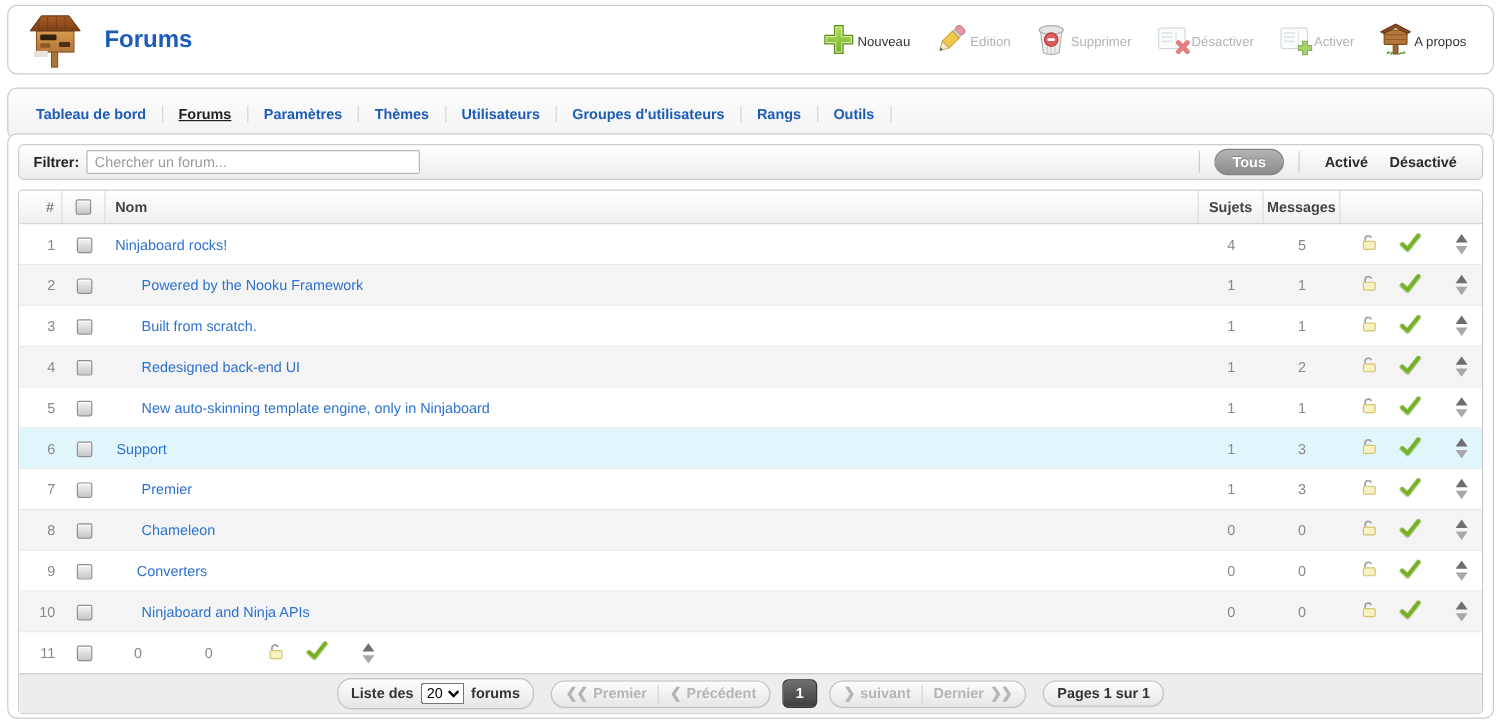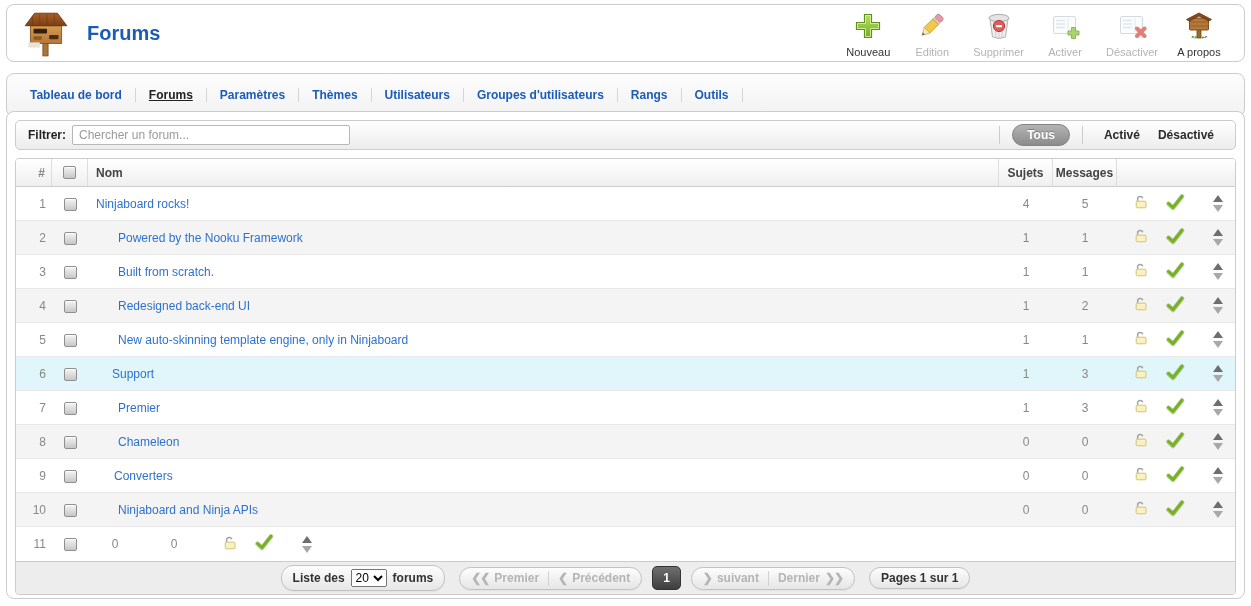--- a/index.html
+++ b/index.html
@@ -7,21 +7,21 @@
   body { font-family:"Liberation Sans", sans-serif; font-size:12px; color:#333; }
   .page { position:relative; width:1251px; height:606px; background:#fff; overflow:hidden; }
 
   .box { position:absolute; left:6px; right:6px; border:1px solid #ccc; border-radius:8px; background:#fff; }
 
   
   .header-box { top:4px; height:58px; display:flex; align-items:center; padding:0 8px; }
   .logo { width:50px; height:50px; flex:0 0 auto; margin-left:6px; }
   .page-title { font-size:20px; font-weight:bold; color:#1c5bb8; margin-left:16px; }
   .toolbar { margin-left:auto; display:flex; align-items:flex-end; gap:6px; padding-right:8px; }
-  .tool { display:flex; flex-direction:column; align-items:center; min-width:58px; padding:2px 6px; cursor:pointer; }
+  .tool { display:flex; flex-direction:row; align-items:center; min-width:58px; padding:2px 6px; cursor:pointer; }
   .tool .ticon { height:34px; display:flex; align-items:center; }
   .tool .tlabel { font-size:11px; margin-top:3px; color:#333; white-space:nowrap; }
   .tool.disabled { cursor:default; }
   .tool.disabled .tlabel { color:#b3b3b3; }
   .tool.dim .ticon { opacity:.75; }
 
   
   .nav-box { top:73px; height:44px; display:flex; align-items:center; padding:0 10px;
              background:linear-gradient(#fdfdfd,#f2f2f2); }
   .nav-item { color:#1c5bb8; font-weight:bold; padding:0 13px; cursor:pointer; white-space:nowrap; }
@@ -170,41 +170,41 @@
       </div>
 
       <div class="tool disabled dim">
         <span class="ticon">
           <svg width="32" height="32" viewBox="0 0 32 32">
             <rect x="4.5" y="6.5" width="22" height="17" rx="1.5" fill="#fafbfc" stroke="#c6ced6" stroke-width="1"></rect>
             <line x1="7" y1="10.5" x2="16" y2="10.5" stroke="#d8e0e8" stroke-width="1.6"></line>
             <line x1="7" y1="14" x2="16" y2="14" stroke="#d8e0e8" stroke-width="1.6"></line>
             <line x1="7" y1="17.5" x2="16" y2="17.5" stroke="#d8e0e8" stroke-width="1.6"></line>
             <line x1="19" y1="8" x2="19" y2="22" stroke="#d8e0e8" stroke-width="1"></line>
-            <path d="M22.5 17.5h4v3.5h3.5v4h-3.5v3.5h-4v-3.5H19v-4h3.5z" fill="#8cc63e" stroke="#699c2a" stroke-width="1"></path>
+            <g stroke="#d9534f" stroke-width="4" stroke-linecap="round">
+              <line x1="21" y1="18.5" x2="28.5" y2="26"></line>
+              <line x1="28.5" y1="18.5" x2="21" y2="26"></line>
+            </g>
           </svg>
         </span>
-        <span class="tlabel">Activer</span>
+        <span class="tlabel">Désactiver</span>
       </div>
 
       <div class="tool disabled dim">
         <span class="ticon">
           <svg width="32" height="32" viewBox="0 0 32 32">
             <rect x="4.5" y="6.5" width="22" height="17" rx="1.5" fill="#fafbfc" stroke="#c6ced6" stroke-width="1"></rect>
             <line x1="7" y1="10.5" x2="16" y2="10.5" stroke="#d8e0e8" stroke-width="1.6"></line>
             <line x1="7" y1="14" x2="16" y2="14" stroke="#d8e0e8" stroke-width="1.6"></line>
             <line x1="7" y1="17.5" x2="16" y2="17.5" stroke="#d8e0e8" stroke-width="1.6"></line>
             <line x1="19" y1="8" x2="19" y2="22" stroke="#d8e0e8" stroke-width="1"></line>
-            <g stroke="#d9534f" stroke-width="4" stroke-linecap="round">
-              <line x1="21" y1="18.5" x2="28.5" y2="26"></line>
-              <line x1="28.5" y1="18.5" x2="21" y2="26"></line>
-            </g>
+            <path d="M22.5 17.5h4v3.5h3.5v4h-3.5v3.5h-4v-3.5H19v-4h3.5z" fill="#8cc63e" stroke="#699c2a" stroke-width="1"></path>
           </svg>
         </span>
-        <span class="tlabel">Désactiver</span>
+        <span class="tlabel">Activer</span>
       </div>
 
       <div class="tool">
         <span class="ticon">
           <svg width="32" height="32" viewBox="0 0 32 32">
             <rect x="14" y="19" width="4" height="9" fill="#9a6a30" stroke="#6e4718" stroke-width="0.8"></rect>
             <rect x="6.5" y="8" width="19" height="12" rx="1" fill="#b5783a" stroke="#7c4f1c" stroke-width="1"></rect>
             <line x1="6.5" y1="12" x2="25.5" y2="12" stroke="#8a5a24" stroke-width="0.8"></line>
             <line x1="6.5" y1="16" x2="25.5" y2="16" stroke="#8a5a24" stroke-width="0.8"></line>
             <polygon points="3.5,9.5 16,3 28.5,9.5 26,11 16,6 6,11" fill="#8a4a1e" stroke="#5e2f0e" stroke-width="0.8"></polygon>
@@ -387,21 +387,21 @@
     </span>
     <span class="c order">
       <span class="arr up"></span>
       <span class="arr down"></span>
     </span>
   </div>
 
   <div class="trow hl">
     <span class="c num">6</span>
     <span class="c chk"><span class="checkbox"></span></span>
-    <span class="c name"><a class="flink" style="margin-left: 16px;">Support</a></span>
+    <span class="c name"><a class="flink" style="margin-left: 1px;">Support</a></span>
     <span class="c sujets">1</span>
     <span class="c msgs">3</span>
     <span class="c icons">
       <span>
         <svg width="16" height="16" viewBox="0 0 16 16">
           <path d="M4.6 7.4 V5.2 a2.7 2.7 0 0 1 5.2-1" fill="none" stroke="#a3a3a3" stroke-width="1.5"></path>
           <rect x="3.2" y="7.2" width="9.8" height="6.6" rx="1" fill="#f8f1c2" stroke="#d3c478" stroke-width="1"></rect>
         </svg>
       </span>
       <span>

